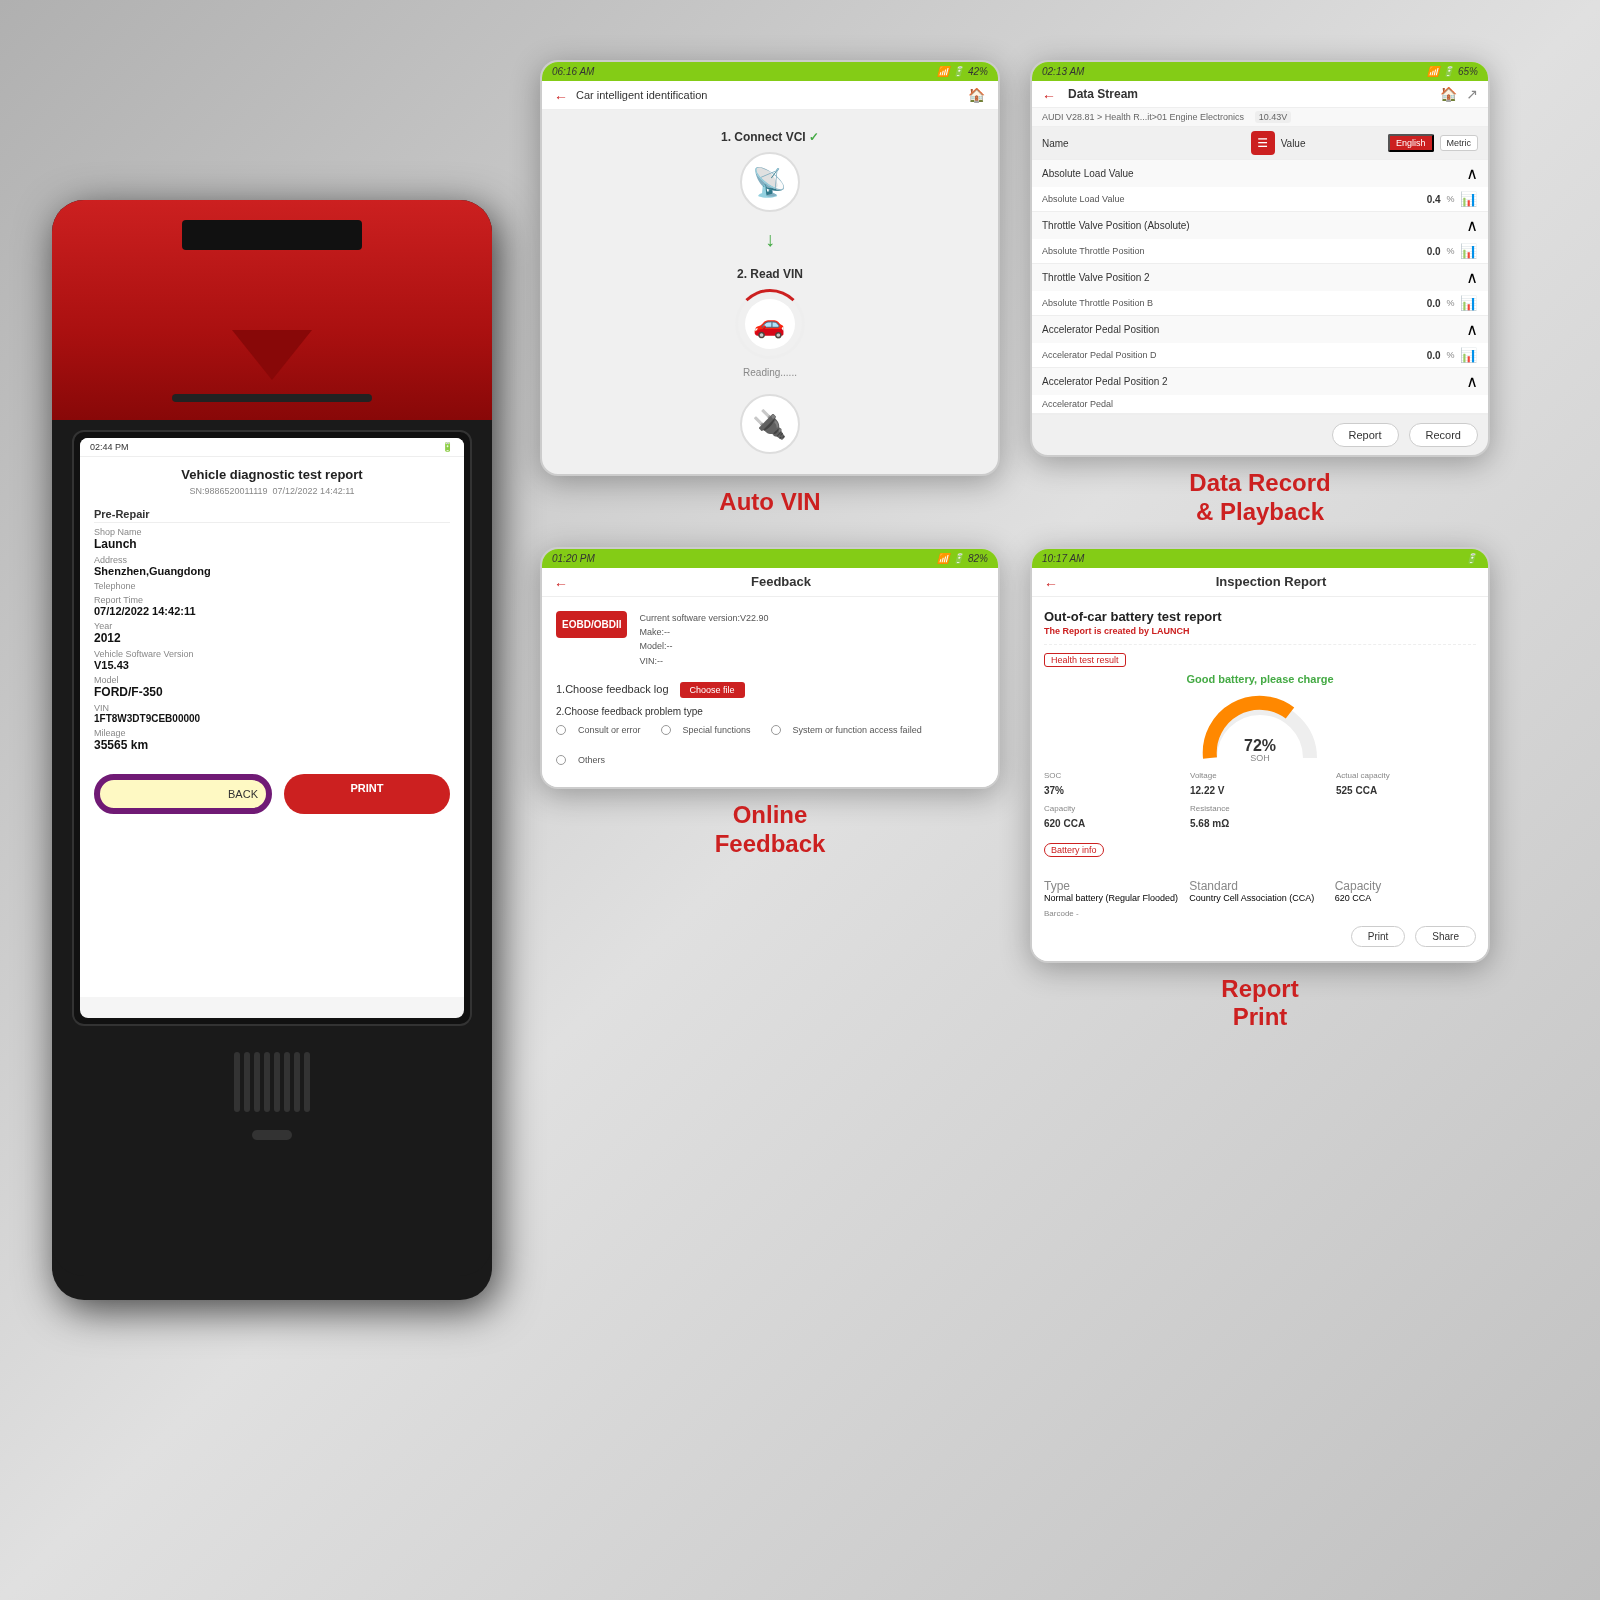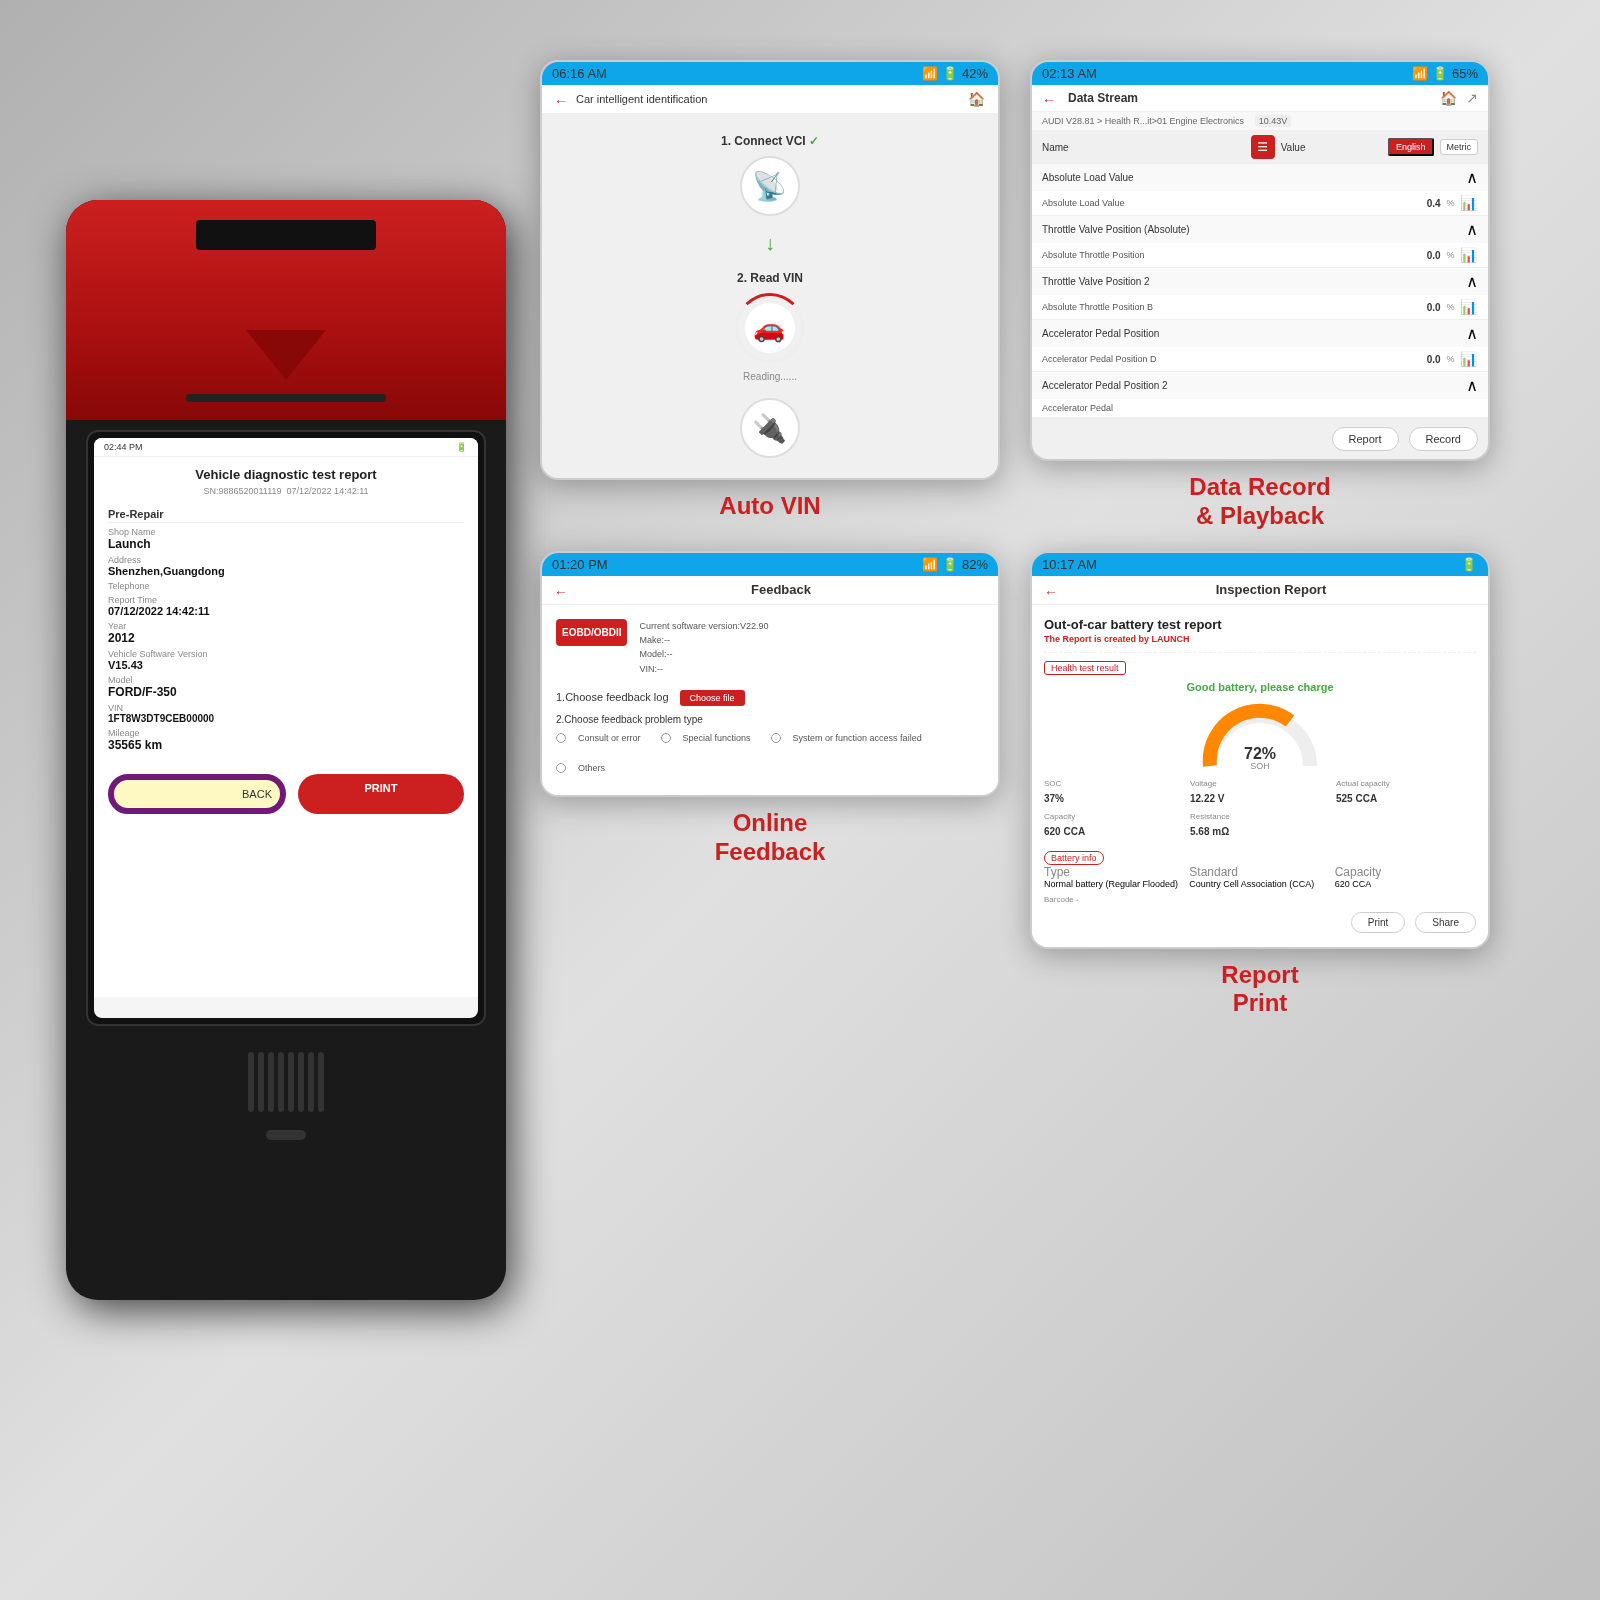--- a/index.html
+++ b/index.html
@@ -14,21 +14,21 @@
     .bg-overlay {
       position: absolute;
       inset: 0;
       background: linear-gradient(135deg, #b0b0b0 0%, #e0e0e0 50%, #c0c0c0 100%);
       z-index: 0;
     }
 
     
     .device-container {
       position: absolute;
-      left: 46px;
+      left: 32px;
       top: 200px;
       width: 480px;
       height: 1150px;
       z-index: 10;
     }
     .device-outer {
       width: 440px;
       height: 1100px;
       background: #1a1a1a;
       border-radius: 32px;
@@ -204,27 +204,28 @@
     }
     .phone-screen {
       width: 460px;
       background: #f0f0f0;
       border-radius: 18px;
       overflow: hidden;
       box-shadow: 0 6px 30px rgba(0,0,0,0.3);
       border: 2px solid #ccc;
     }
     .phone-status {
-      background: #0ea5e9;
+      background: #84cc16;
       display: flex;
       justify-content: space-between;
       align-items: center;
       padding: 4px 10px;
-      font-size: 13px;
+      font-size: 10px;
       color: #333;
+      font-style: italic;
     }
     .panel-label {
       font-size: 24px;
       font-weight: bold;
       color: #cc2020;
       text-align: center;
       line-height: 1.2;
     }
 
     
@@ -449,21 +450,21 @@
     }
     .ir-data-item label { font-size: 8px; color: #888; display: block; }
     .ir-data-item span { font-size: 10px; font-weight: bold; color: #333; }
     .ir-battery-info-tag {
       display: inline-block;
       border: 1px solid #cc2020;
       color: #cc2020;
       font-size: 9px;
       padding: 1px 6px;
       border-radius: 7px;
-      margin-bottom: 0;
+      margin-bottom: 22px;
     }
     .ir-battery-grid {
       display: grid;
       grid-template-columns: 1fr 1fr 1fr;
       gap: 4px;
       font-size: 9px;
     }
     .ir-battery-grid-item label { color: #888; font-size: 12px; display: block; }
     .ir-barcode { font-size: 8px; color: #888; margin-top: 6px; }
     .ir-bottom-buttons {

